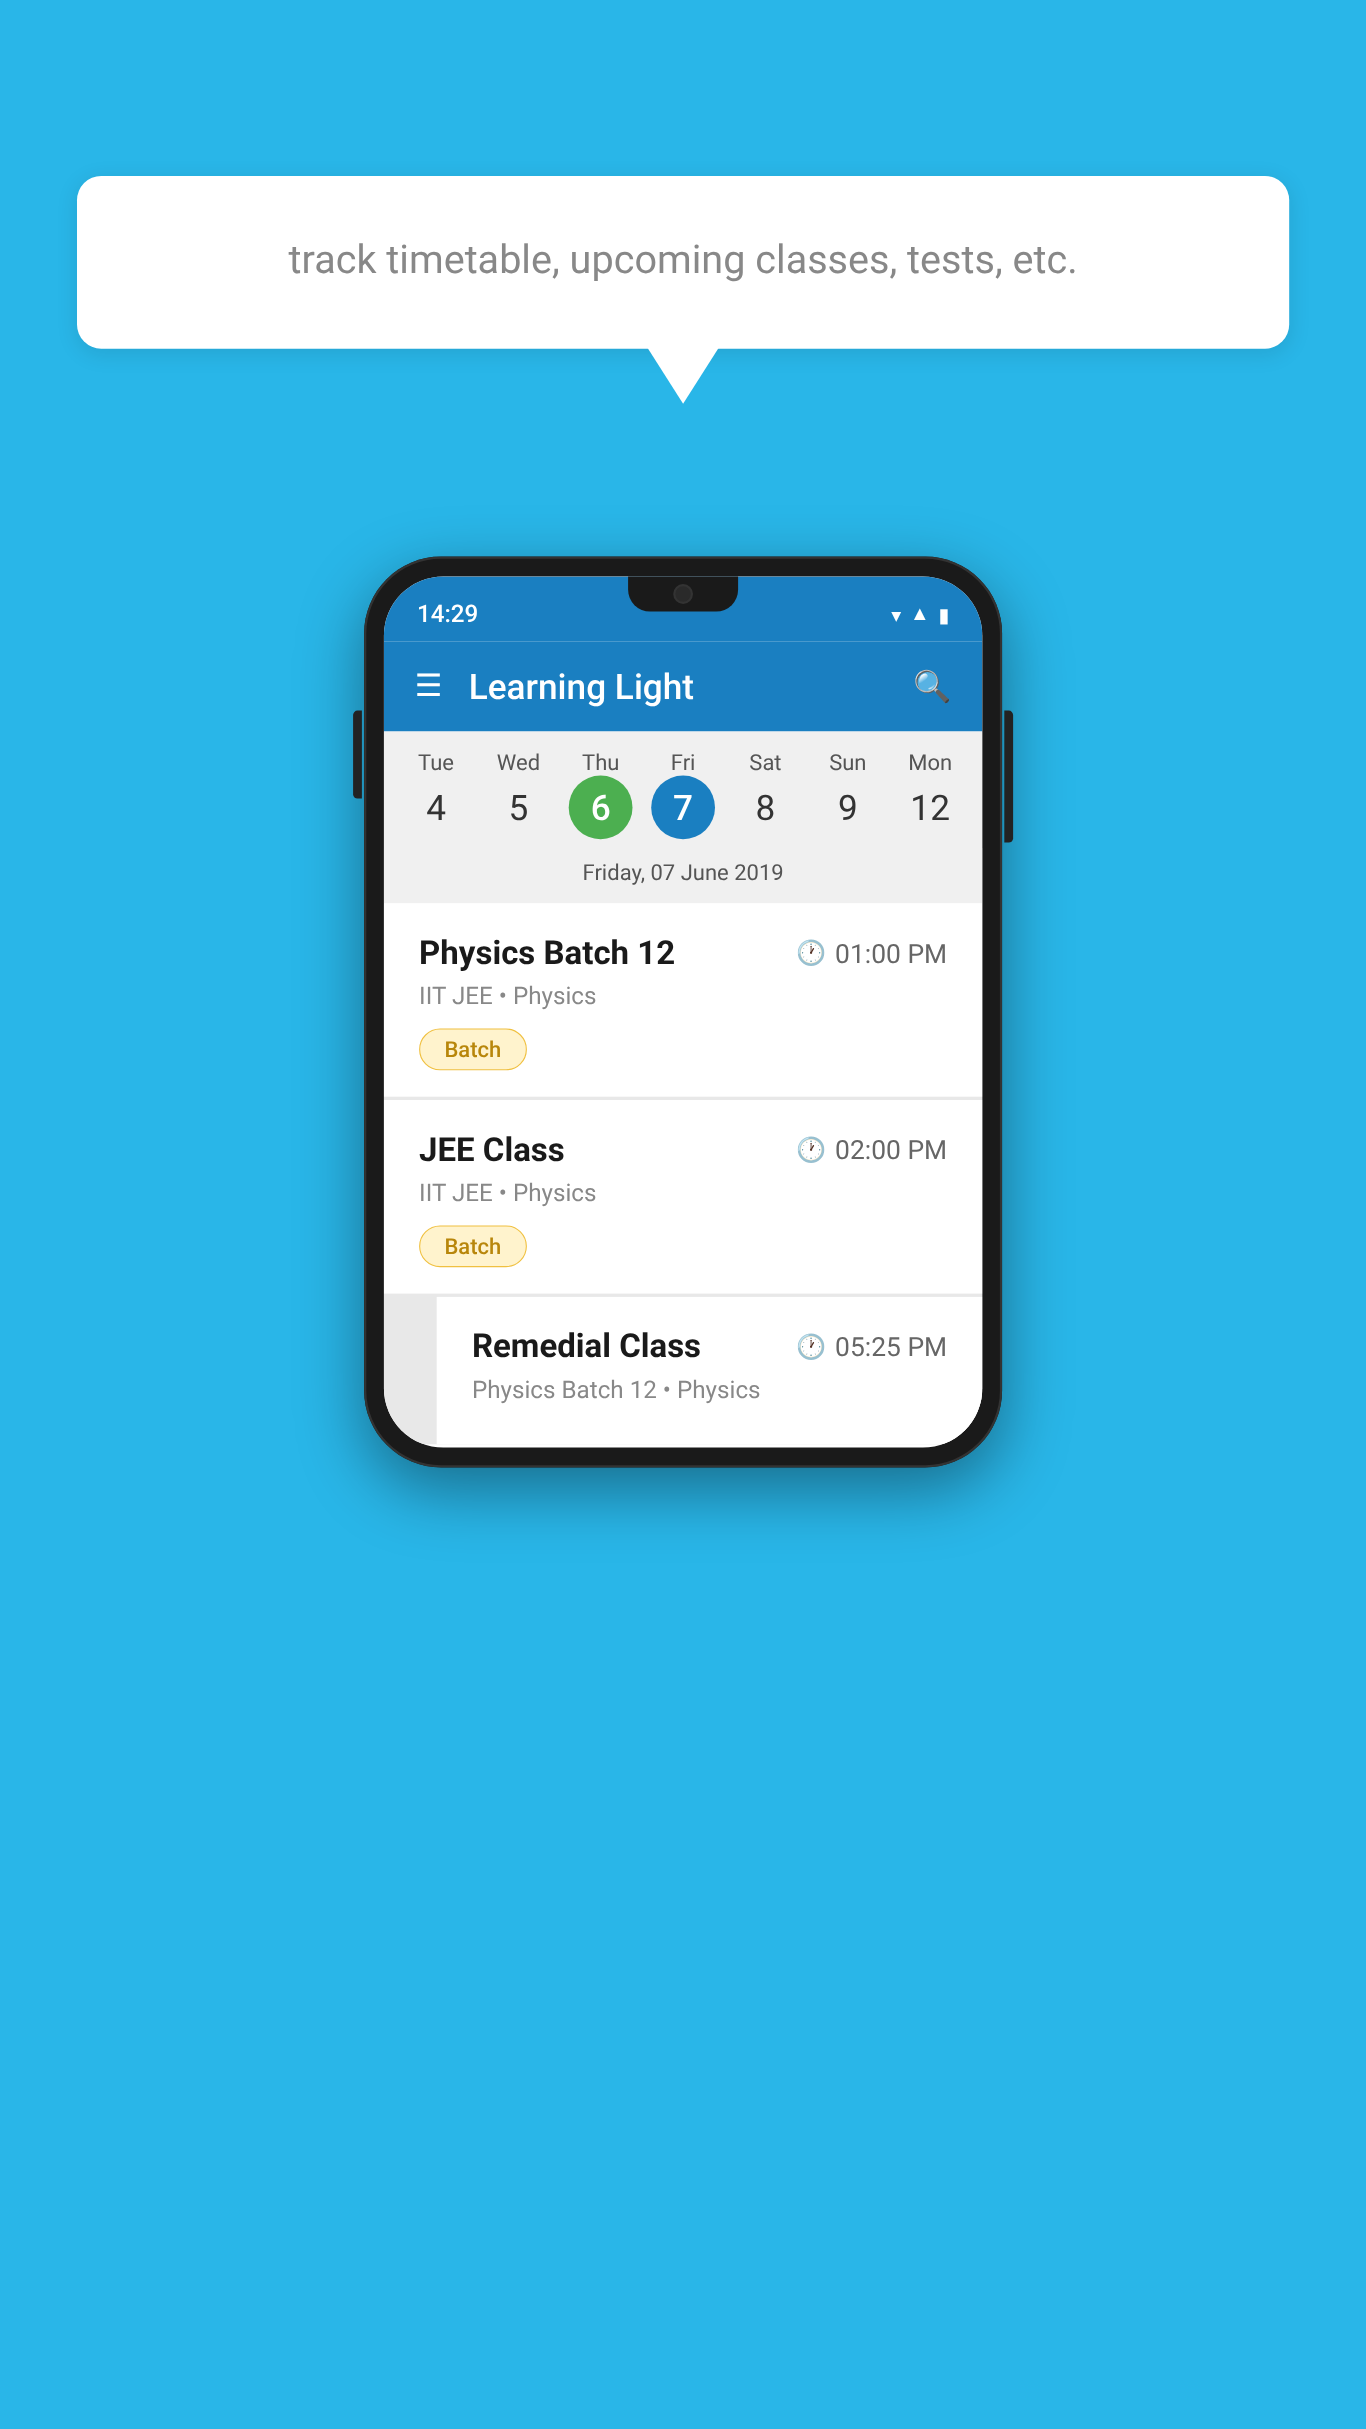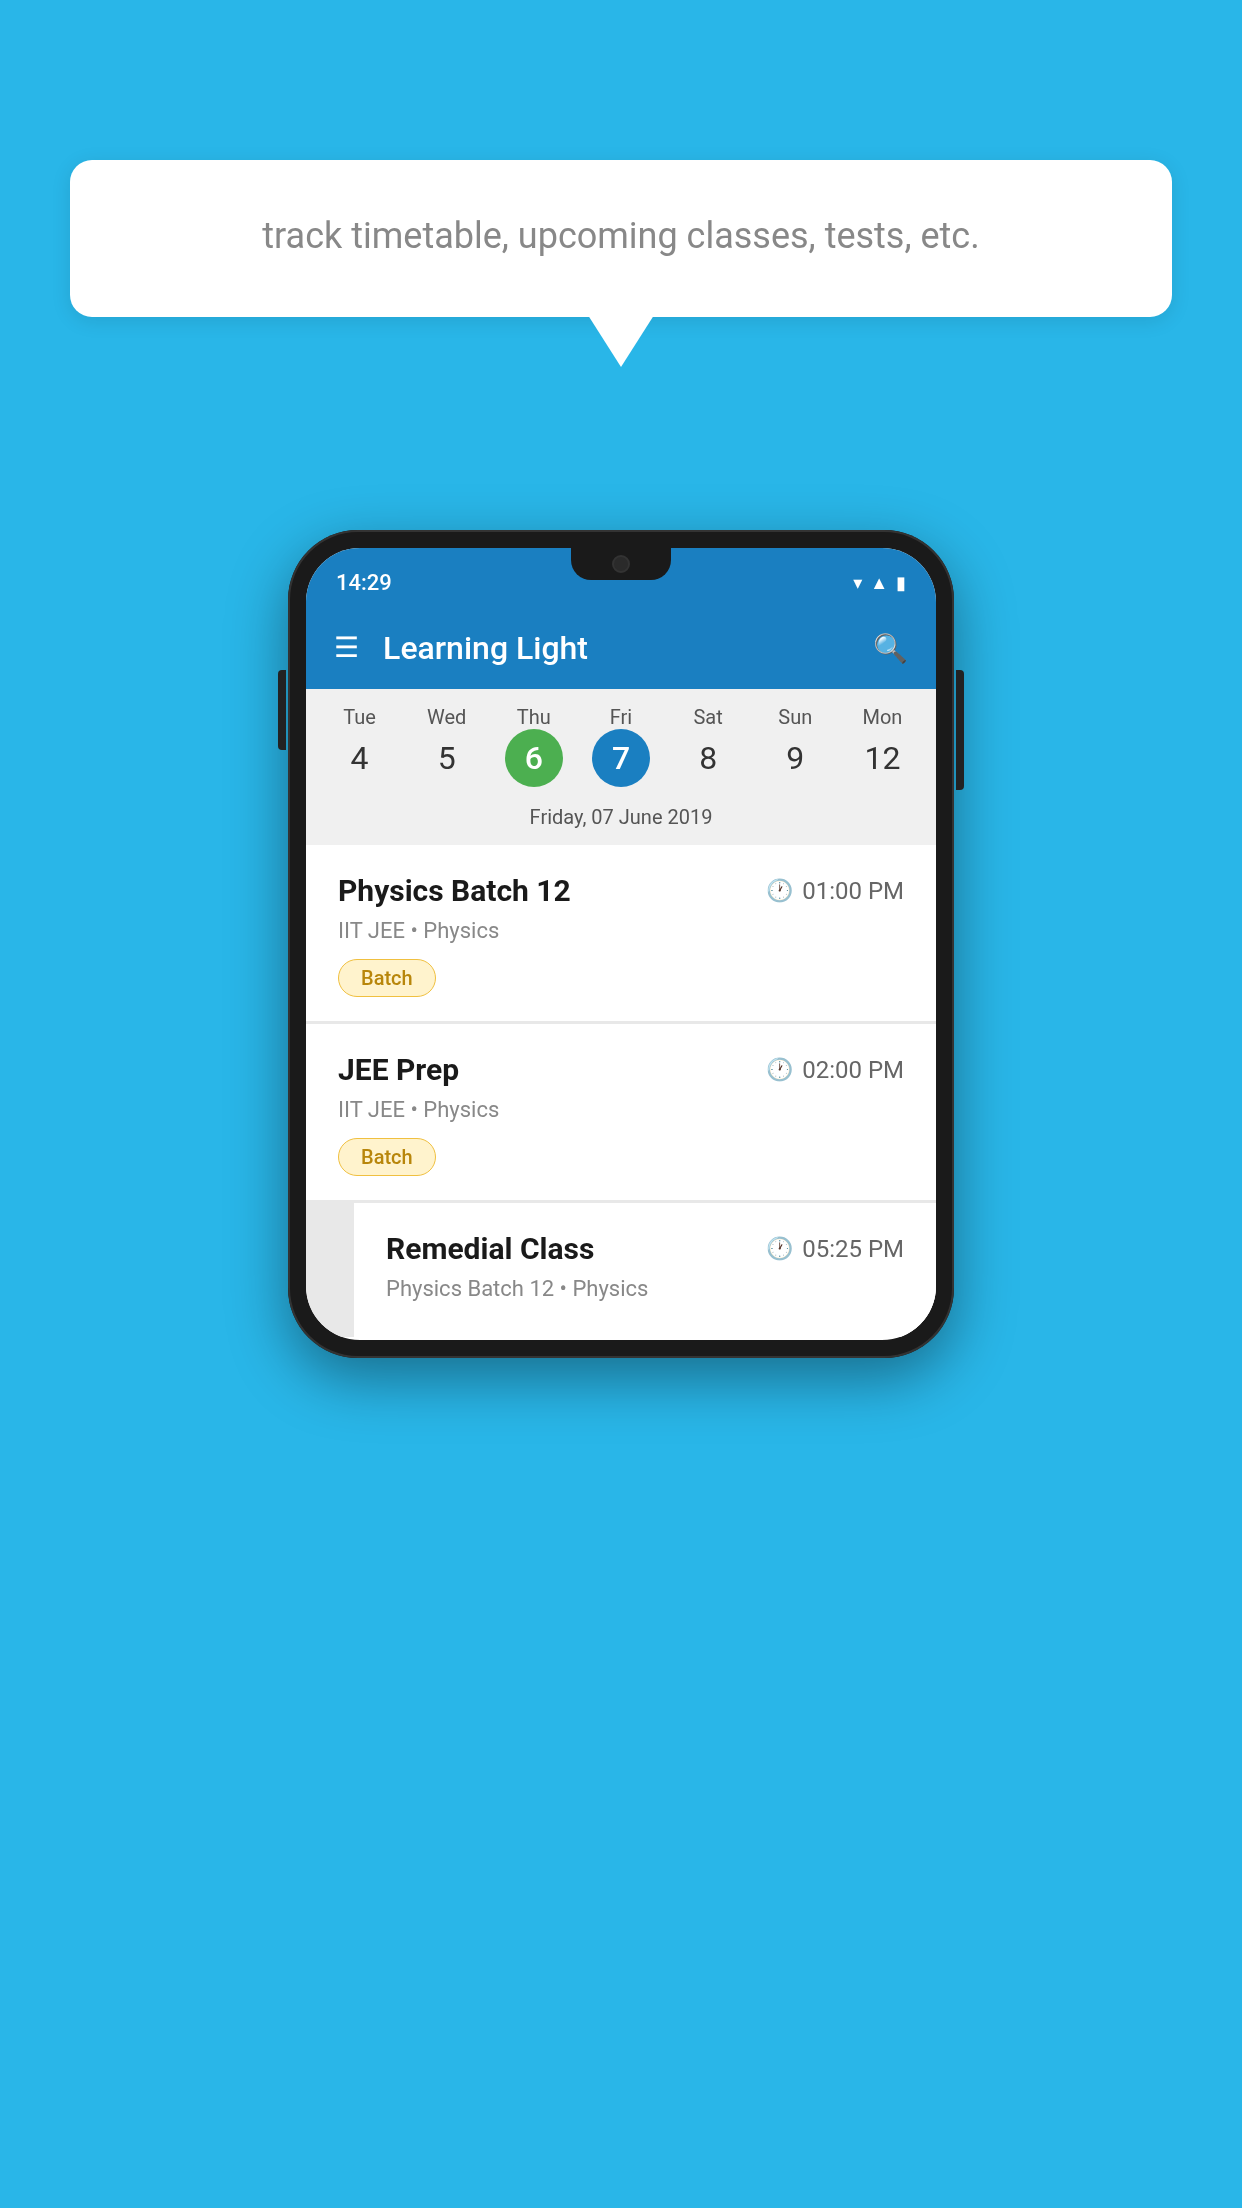--- a/index.html
+++ b/index.html
@@ -54,24 +54,24 @@
 
     .bubble-subtitle {
       font-size: 36px;
       color: #888;
       font-weight: 400;
     }
 
     
     .phone-container {
       position: absolute;
-      top: 530px;
+      top: 506px;
       left: 50%;
       transform: translateX(-50%);
-      width: 666px;
+      width: 580px;
     }
 
     .phone-outer {
       background: #1a1a1a;
       border-radius: 70px;
       padding: 18px;
       box-shadow: 0 20px 60px rgba(0,0,0,0.4), inset 0 0 0 2px #333;
       position: relative;
     }
 
@@ -374,21 +374,21 @@
       <div class="schedule-list">
 
       <div class="schedule-item"><div class="item-header">
               <div class="item-title">Physics Batch 12</div>
               <div class="item-time">
                 <span class="clock-icon">🕐</span>
                 <span>01:00 PM</span>
               </div>
             </div><div class="item-subtitle">IIT JEE • Physics</div><span class="batch-badge">Batch</span></div>
           <div class="schedule-item"><div class="item-header">
-              <div class="item-title">JEE Prep</div>
+              <div class="item-title">JEE Class</div>
               <div class="item-time">
                 <span class="clock-icon">🕐</span>
                 <span>02:00 PM</span>
               </div>
             </div><div class="item-subtitle">IIT JEE • Physics</div><span class="batch-badge">Batch</span></div>
           <div class="schedule-item partial">
             <div class="item-header">
               <div class="item-title">Remedial Class</div>
               <div class="item-time">
                 <span class="clock-icon">🕐</span>

